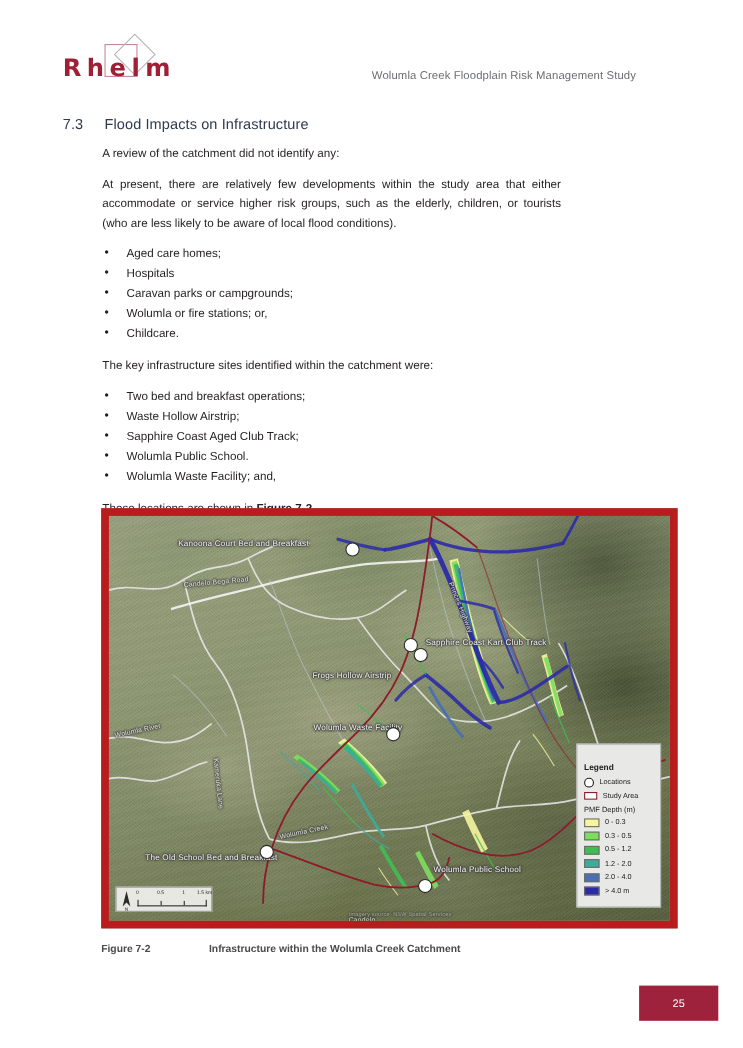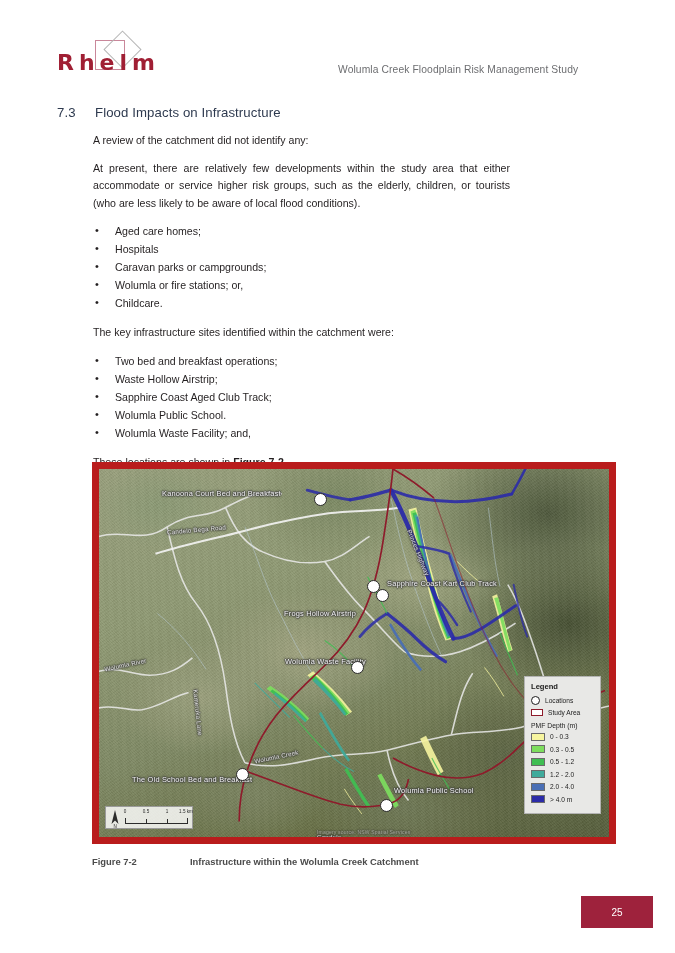--- a/index.html
+++ b/index.html
@@ -209,21 +209,21 @@
   }
 
   
   #legend {
     position: absolute;
     right: 8px;
     top: 207px;
     width: 77px;
     background: #e8e8e6;
     border: 1px solid #b3b3b3;
-    padding: 5px 5px 6px 6px;
+    padding: 16px 5px 6px 6px;
     box-sizing: border-box;
   }
   #legend-title {
     font-size: 7.6px;
     font-weight: 700;
     color: #1c1c1c;
     margin-bottom: 4px;
   }
   .legend-row {
     display: flex;

